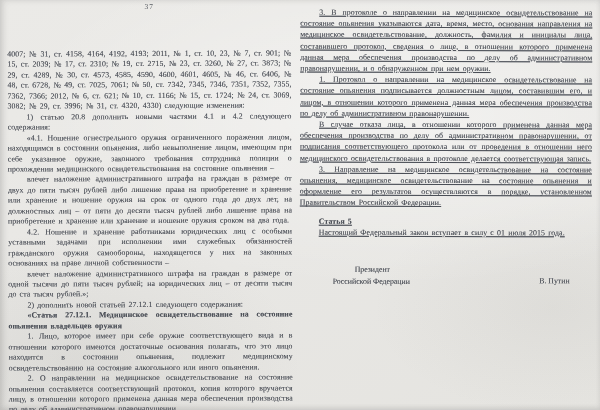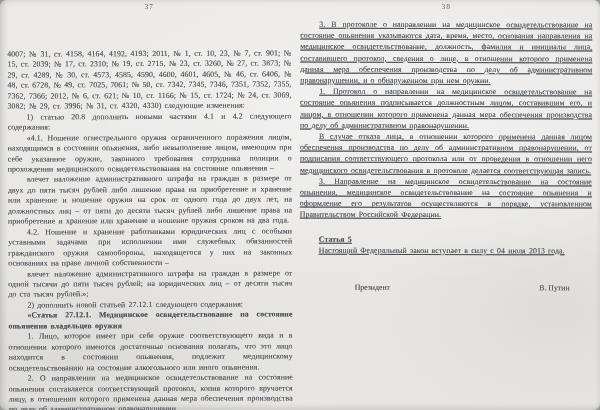--- a/index.html
+++ b/index.html
@@ -13,21 +13,20 @@
     height: 410px;
     overflow: hidden;
     background:
       radial-gradient(90% 60% at 65% 28%, rgba(255,255,255,0.45), rgba(255,255,255,0) 70%),
       radial-gradient(55% 45% at 12% 88%, rgba(110,110,104,0.10), rgba(110,110,104,0) 70%),
       radial-gradient(40% 35% at 92% 75%, rgba(120,118,112,0.08), rgba(120,118,112,0) 75%),
       linear-gradient(160deg, #ebeae7 0%, #e8e7e4 55%, #e5e4e0 100%);
     box-shadow: inset 3px 0 6px rgba(90,90,86,0.18), inset 0 -2px 5px rgba(90,90,86,0.10);
     font-family: "Liberation Serif", "DejaVu Serif", serif;
     color: #4b4f57;
-    border-radius: 7px;
   }
   .page {
     position: absolute;
     top: 2px;
   }
   .page-left  { left: 8px;   width: 284px; transform: rotate(-0.25deg); }
   .page-right { left: 300px; width: 292px; transform: rotate(0.15deg); }
   .page-number {
     text-align: center;
     font-size: 7.5px;
@@ -43,25 +42,25 @@
     text-indent: 19px;
     word-spacing: 1.1px;
     letter-spacing: 0.1px;
     text-shadow: 0 0 0.6px rgba(75,79,87,0.55);
   }
   .page-left .page-body { margin-top: 3px; }
   .page-right .page-body { margin-top: 5px; text-decoration: underline; }
   .page-right .page-body p { line-height: 11.2px; }
   .page-body p.no-indent { text-indent: 0; margin-top: 35px; }
   .page-body p.bold { font-weight: bold; }
-  .page-body p.space-before { margin-top: 13px; }
+  .page-body p.space-before { margin-top: 7px; }
   .signature {
     display: flex;
     justify-content: space-between;
-    align-items: flex-start;
+    align-items: flex-end;
     margin-top: 26px;
     font-size: 7.8px;
     line-height: 11.5px;
     text-shadow: 0 0 0.6px rgba(75,79,87,0.55);
   }
   .sig-left .sig-line1 { padding-left: 55px; }
   .sig-left .sig-line2 { padding-left: 33px; }
   .sig-name { padding-right: 22px; padding-bottom: 1px; }
 </style>
 </head>
@@ -79,30 +78,30 @@
         <p class="para">4.2. Ношение и хранение работниками юридических лиц с особыми уставными задачами при исполнении ими служебных обязанностей гражданского оружия самообороны, находящегося у них на законных основаниях на праве личной собственности –</p>
         <p class="para">влечет наложение административного штрафа на граждан в размере от одной тысячи до пяти тысяч рублей; на юридических лиц – от десяти тысяч до ста тысяч рублей.»;</p>
         <p class="para">2) дополнить новой статьей 27.12.1 следующего содержания:</p>
         <p class="para bold">«Статья 27.12.1. Медицинское освидетельствование на состояние опьянения владельцев оружия</p>
         <p class="para">1. Лицо, которое имеет при себе оружие соответствующего вида и в отношении которого имеются достаточные основания полагать, что это лицо находится в состоянии опьянения, подлежит медицинскому освидетельствованию на состояние алкогольного или иного опьянения.</p>
         <p class="para">2. О направлении на медицинское освидетельствование на состояние опьянения составляется соответствующий протокол, копия которого вручается лицу, в отношении которого применена данная мера обеспечения производства по делу об административном правонарушении.</p>
       </div>
   </div>
 
   <div class="page page-right">
-    <div class="page-number">38</div>
     <div class="page-body">
         <p class="para">3. В протоколе о направлении на медицинское освидетельствование на состояние опьянения указываются дата, время, место, основания направления на медицинское освидетельствование, должность, фамилия и инициалы лица, составившего протокол, сведения о лице, в отношении которого применена данная мера обеспечения производства по делу об административном правонарушении, и о обнаруженном при нем оружии.</p>
         <p class="para">1. Протокол о направлении на медицинское освидетельствование на состояние опьянения подписывается должностным лицом, составившим его, и лицом, в отношении которого применена данная мера обеспечения производства по делу об административном правонарушении.</p>
-        <p class="para">В случае отказа лица, в отношении которого применена данная лицом обеспечения производства по делу об административном правонарушении, от подписания соответствующего протокола или от проведения в отношении него медицинского освидетельствования в протоколе делается соответствующая запись.</p>
+        <p class="para">В случае отказа лица, в отношении которого применена данная мера обеспечения производства по делу об административном правонарушении, от подписания соответствующего протокола или от проведения в отношении него медицинского освидетельствования в протоколе делается соответствующая запись.</p>
         <p class="para">3. Направление на медицинское освидетельствование на состояние опьянения, медицинское освидетельствование на состояние опьянения и оформление его результатов осуществляются в порядке, установленном Правительством Российской Федерации.</p>
         <p class="para bold space-before">Статья 5</p>
-        <p class="para">Настоящий Федеральный закон вступает в силу с 04 июля 2013 года.</p>
+        <p class="para">Настоящий Федеральный закон вступает в силу с 01 июля 2015 года.</p>
       </div>
     <div class="signature">
       <div class="sig-left">
         <div class="sig-line1">Президент</div>
+        <div class="sig-line2">Российской Федерации</div>
       </div>
       <div class="sig-name">В. Путин</div>
     </div>
   </div>
 
 </div>
 
 </body></html>

